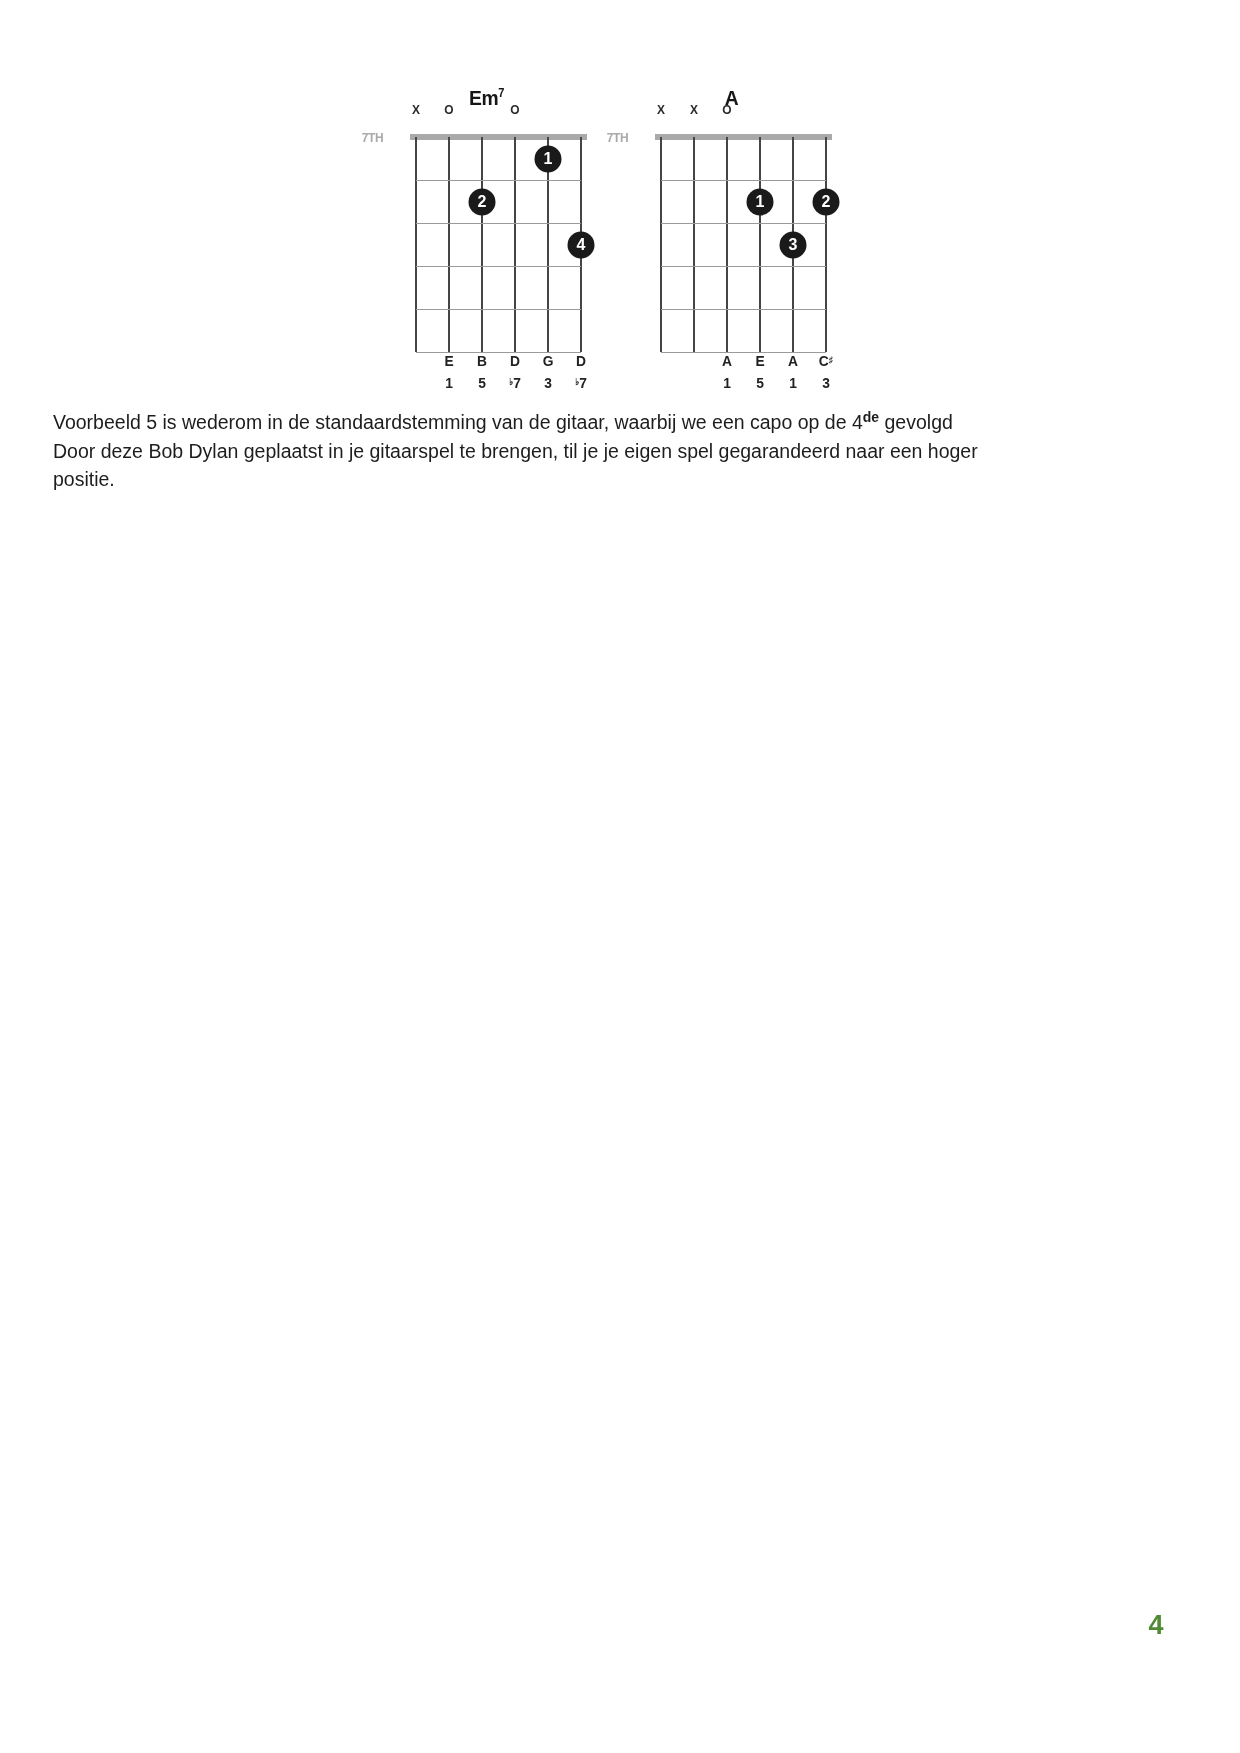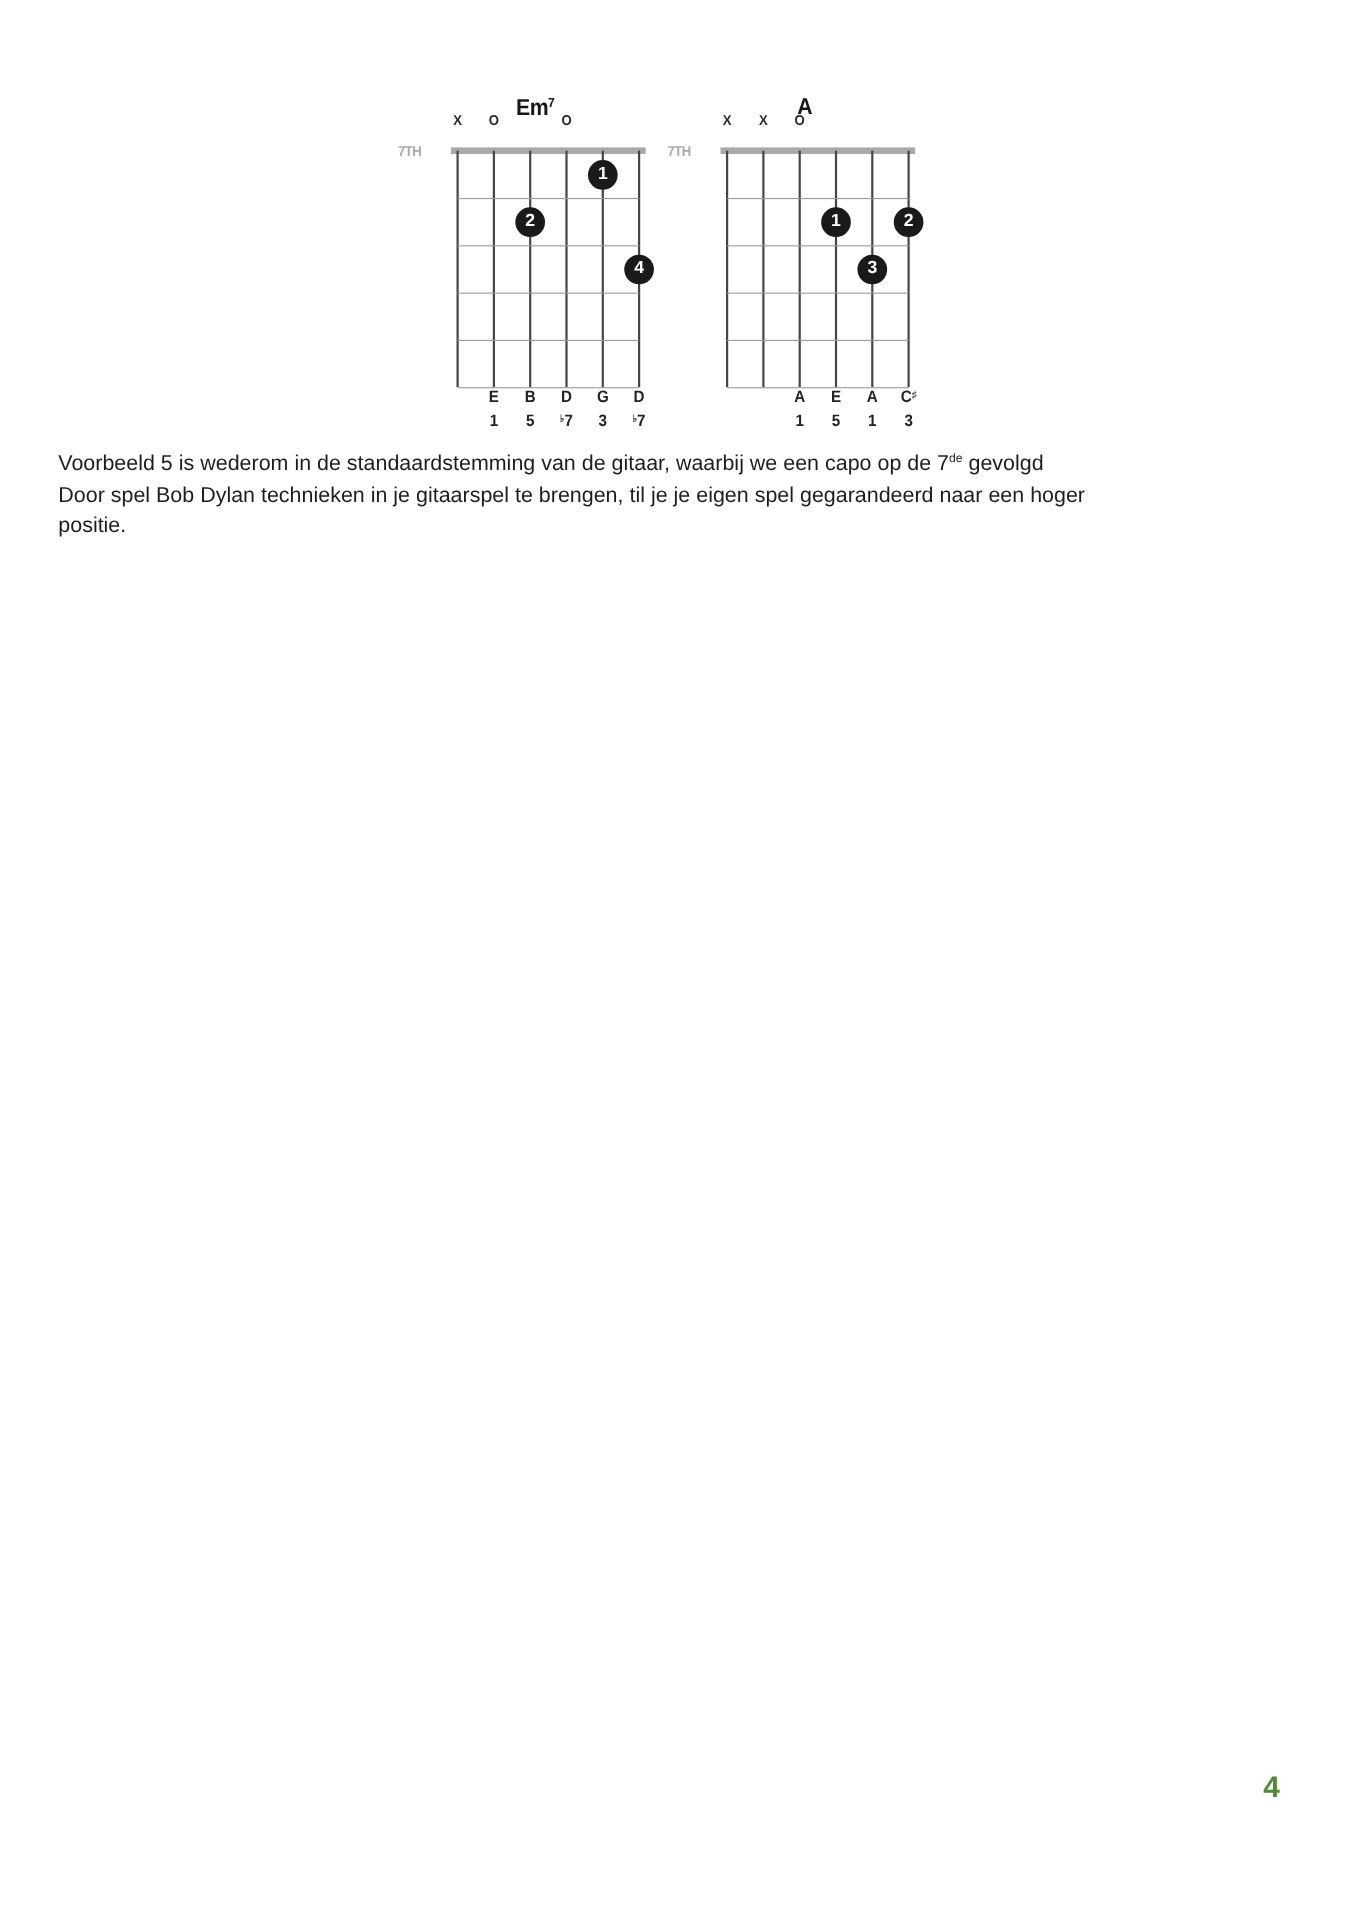--- a/index.html
+++ b/index.html
@@ -53,21 +53,21 @@
     font-size:15px; font-weight:bold; color:#222222; white-space:nowrap;
   }
   .acc { font-size:62%; vertical-align:30%; }
 
   
   .paragraph {
     position:absolute; left:53px; top:403px;
     font-size:19.5px; line-height:28.6px; color:#1d1d1d;
   }
   .paragraph .line { white-space:nowrap; }
-  .sup { font-size:11px; vertical-align:7px; }
+  .sup { font-size:14px; vertical-align:7px;font-weight:bold; }
 
   
   .page-number {
     position:absolute; left:1128px; top:1610px; width:56px; text-align:center;
     font-size:27px; font-weight:bold; color:#508a34;
   }
 </style>
 </head>
 <body>
 
@@ -135,20 +135,20 @@
       <div class="note-label" style="left: 99px;">E</div>
       <div class="note-label" style="left: 132px;">A</div>
       <div class="note-label" style="left: 165px;">C<span class="acc">♯</span></div>
       <div class="interval-label" style="left: 66px;">1</div>
       <div class="interval-label" style="left: 99px;">5</div>
       <div class="interval-label" style="left: 132px;">1</div>
       <div class="interval-label" style="left: 165px;">3</div>
     </div>
 
   <div class="paragraph">
-    <div class="line"><span>Voorbeeld 5 is wederom in de standaardstemming van de gitaar, waarbij we een capo op de 7</span><span class="sup">de</span><span> gevolgd</span></div>
-    <div class="line">Door spel Bob Dylan technieken in je gitaarspel te brengen, til je je eigen spel gegarandeerd naar een hoger</div>
+    <div class="line"><span>Voorbeeld 5 is wederom in de standaardstemming van de gitaar, waarbij we een capo op de 4</span><span class="sup">de</span><span> gevolgd</span></div>
+    <div class="line">Door deze Bob Dylan geplaatst in je gitaarspel te brengen, til je je eigen spel gegarandeerd naar een hoger</div>
     <div class="line">positie.</div>
   </div>
 
   <div class="page-number">4</div>
 
 </div>
 
 </body></html>

